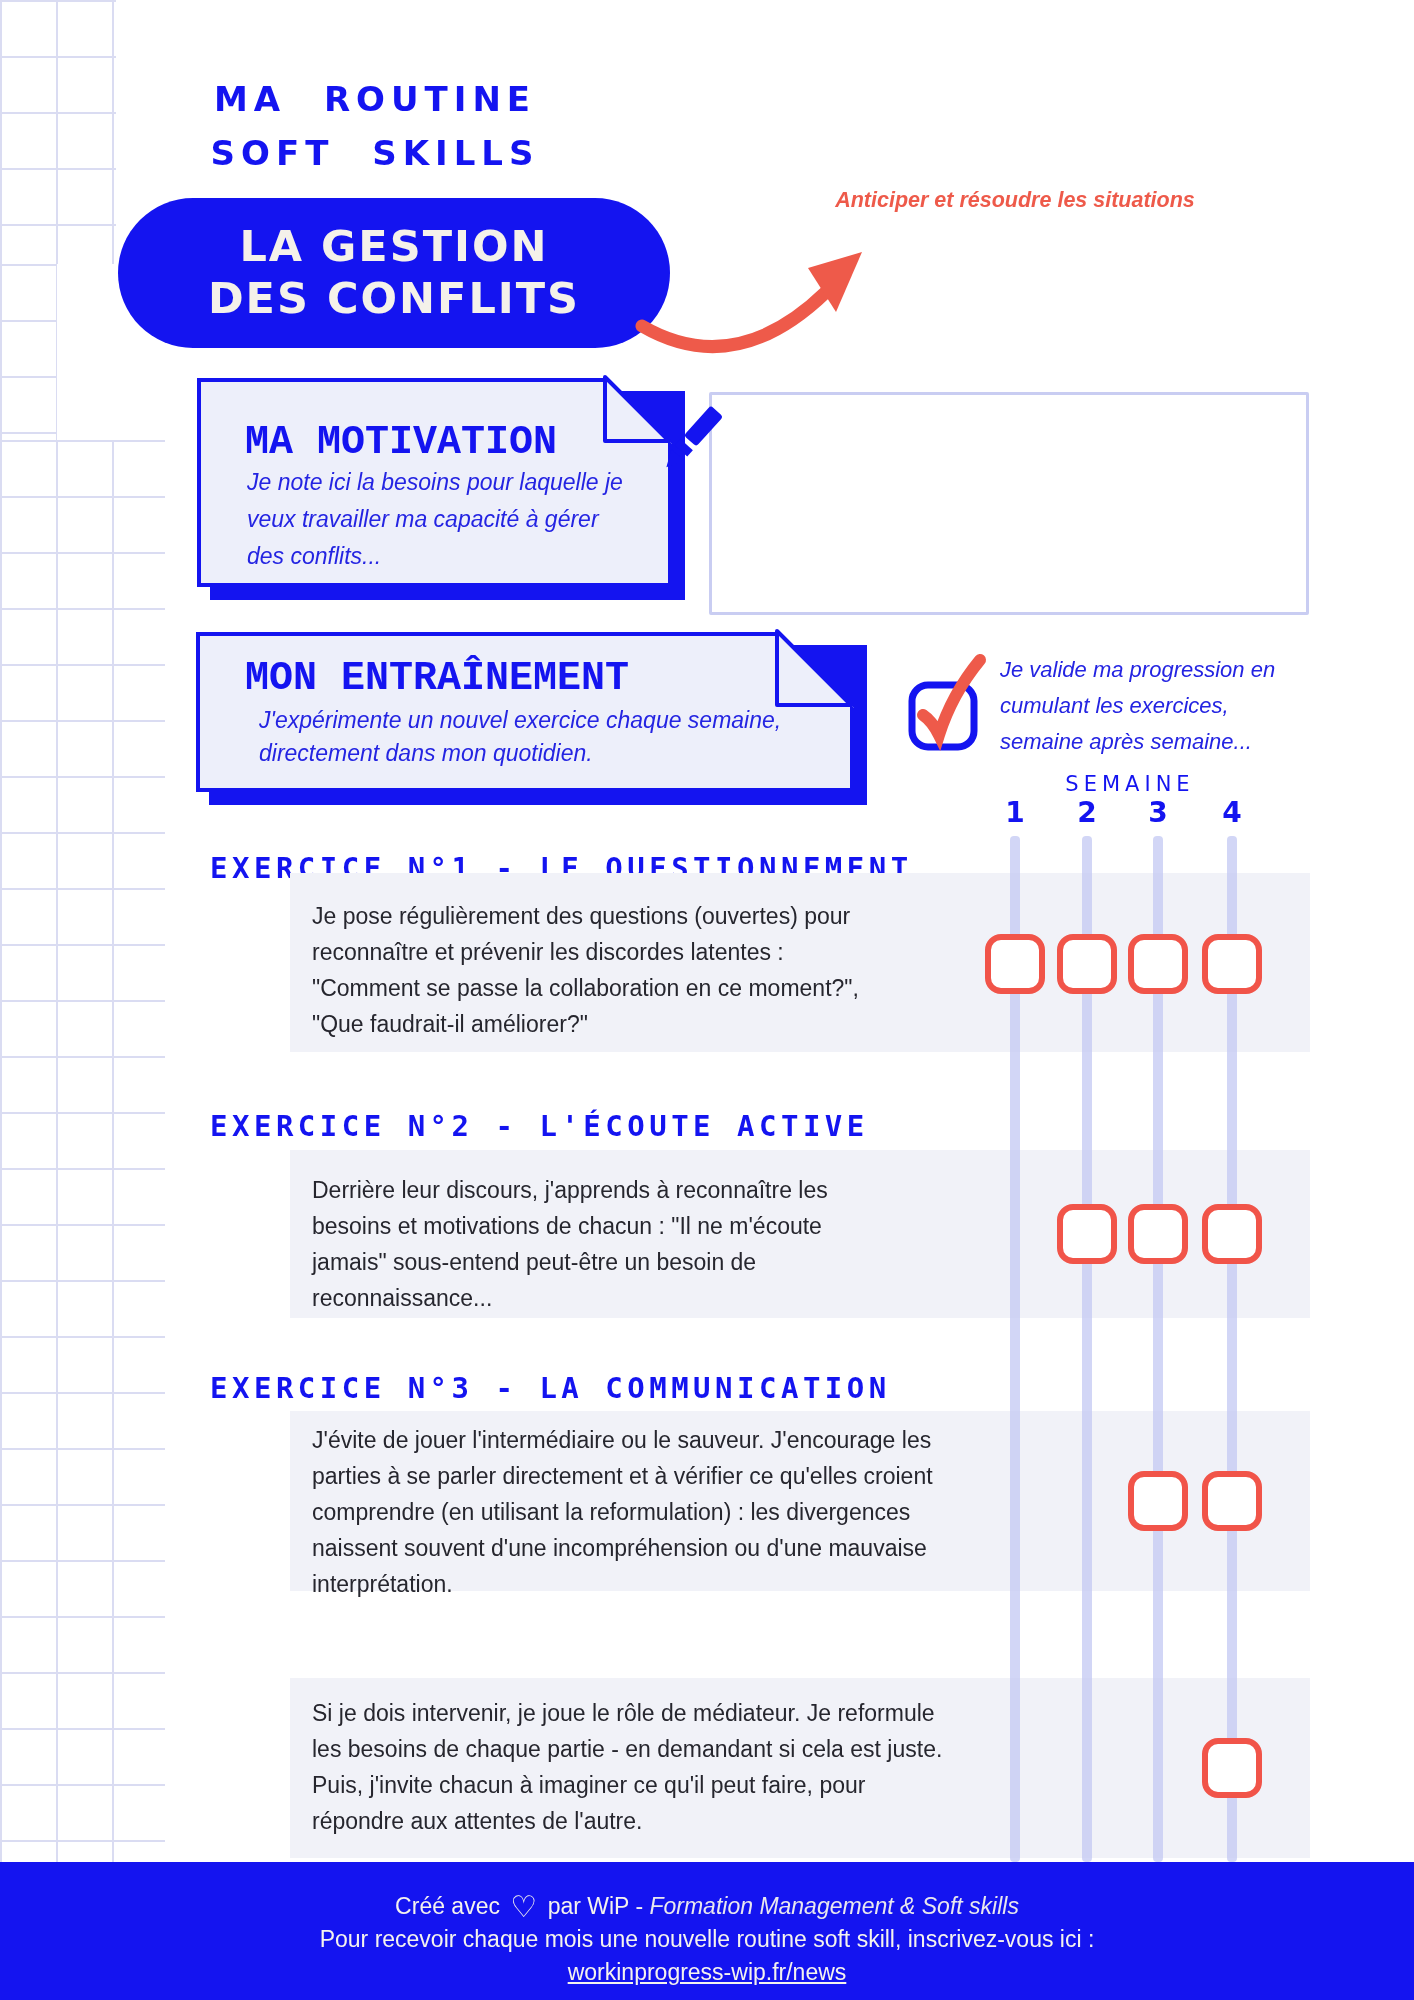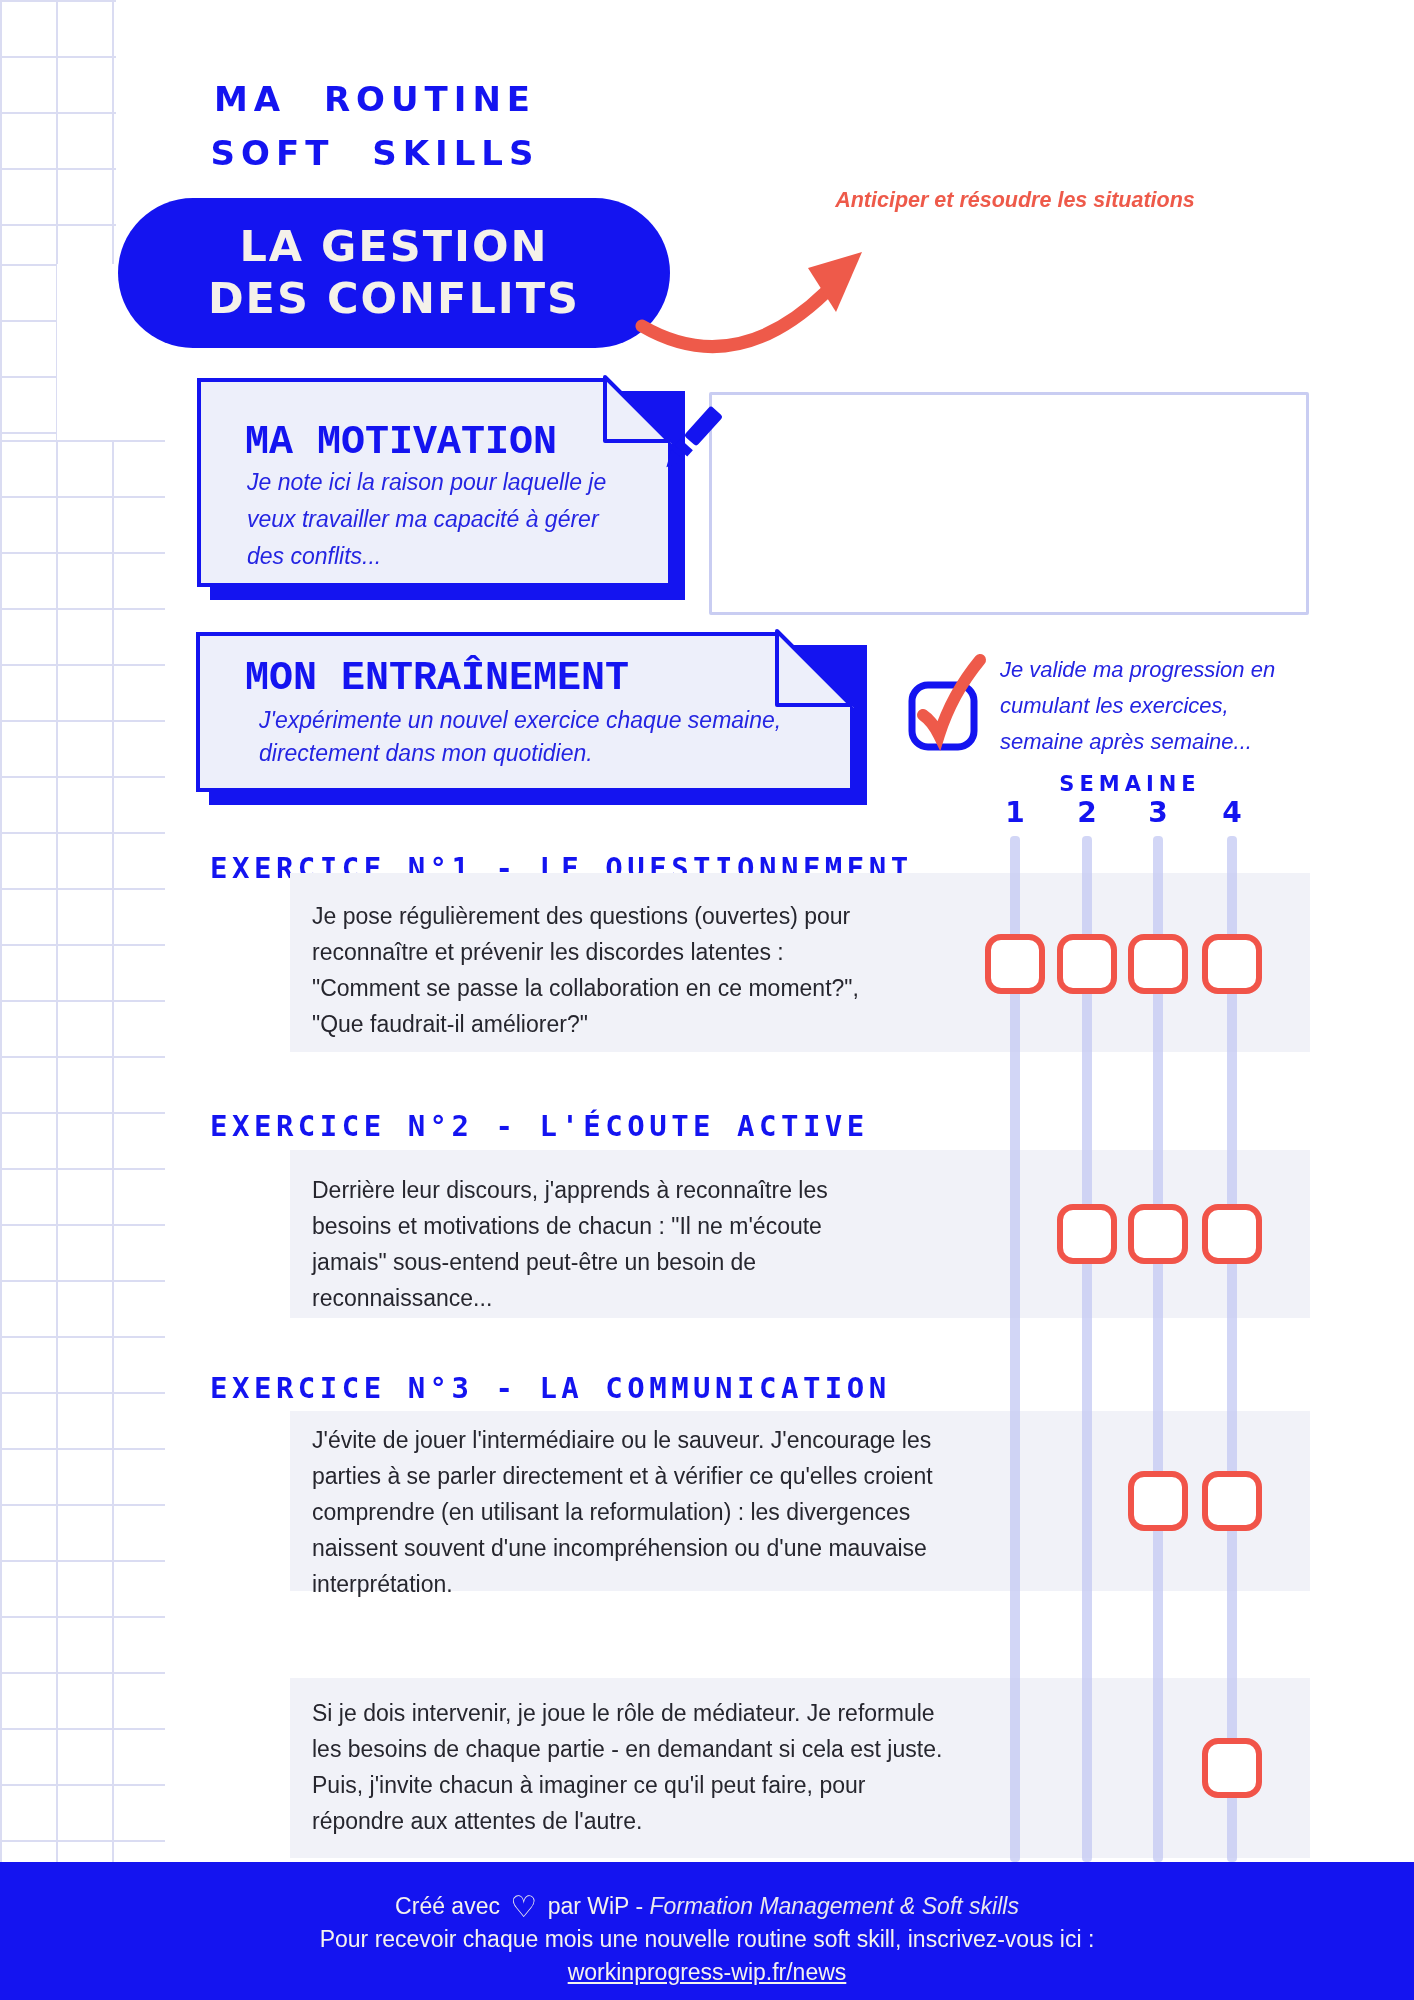--- a/index.html
+++ b/index.html
@@ -78,21 +78,21 @@
   }
 
   #validate-svg{ position:absolute; left:895px; top:645px; z-index:2; }
   #validate-note{
     position:absolute; left:1000px; top:652px; width:300px; z-index:2;
     color:var(--blue-ink); font-style:italic; font-size:22px; line-height:36px;
   }
 
   #week-header{
     position:absolute; left:1015px; top:772px; width:230px; z-index:2;
-    color:var(--blue); font-family:"DejaVu Sans", sans-serif; font-weight:bold;
+    color:var(--blue); font-family:"DejaVu Sans", sans-serif; font-weight:normal;
     font-size:21px; letter-spacing:5px; text-align:center;
   }
   .week-num{
     position:absolute; top:796px; width:40px; z-index:2; text-align:center;
     color:var(--blue); font-family:"DejaVu Sans", sans-serif; font-weight:bold;
     font-size:28px;
   }
   .week-line{
     position:absolute; top:836px; height:1026px; width:10px; z-index:2;
     background:#c3c8f3; opacity:0.75; border-radius:4px;
@@ -157,21 +157,21 @@
     <path d="M12 86 Q105 140 196 52" fill="none" stroke="#ee5a4a" stroke-width="13" stroke-linecap="round"></path>
     <path d="M232 12 L178 28 L206 72 Z" fill="#ee5a4a"></path>
   </svg>
 
   <div id="motivation-shadow" class="note-shadow"></div>
   <div id="motivation-box" class="note-box"></div>
   <svg class="fold-svg" style="left:602px; top:374px;" width="70" height="70" viewBox="0 0 70 70">
     <path d="M3 3 L67 67 L3 67 Z" fill="#edeffa" stroke="#1414f0" stroke-width="4" stroke-linejoin="round"></path>
   </svg>
   <div id="motivation-title" class="note-title">MA MOTIVATION</div>
-  <div id="motivation-desc" class="note-desc">Je note ici la raison pour laquelle je veux travailler ma capacité à gérer des conflits...</div>
+  <div id="motivation-desc" class="note-desc">Je note ici la besoins pour laquelle je veux travailler ma capacité à gérer des conflits...</div>
 
   <svg id="pencil-svg" width="84" height="90" viewBox="0 0 100 100">
     <g transform="rotate(42 50 50)" fill="#1414f0">
       <rect x="40" y="2" width="20" height="48" rx="4"></rect>
       <rect x="40" y="56" width="20" height="10"></rect>
       <path d="M40 72 L60 72 L50 92 Z"></path>
     </g>
   </svg>
 
   <div id="write-box" role="textbox"></div>

